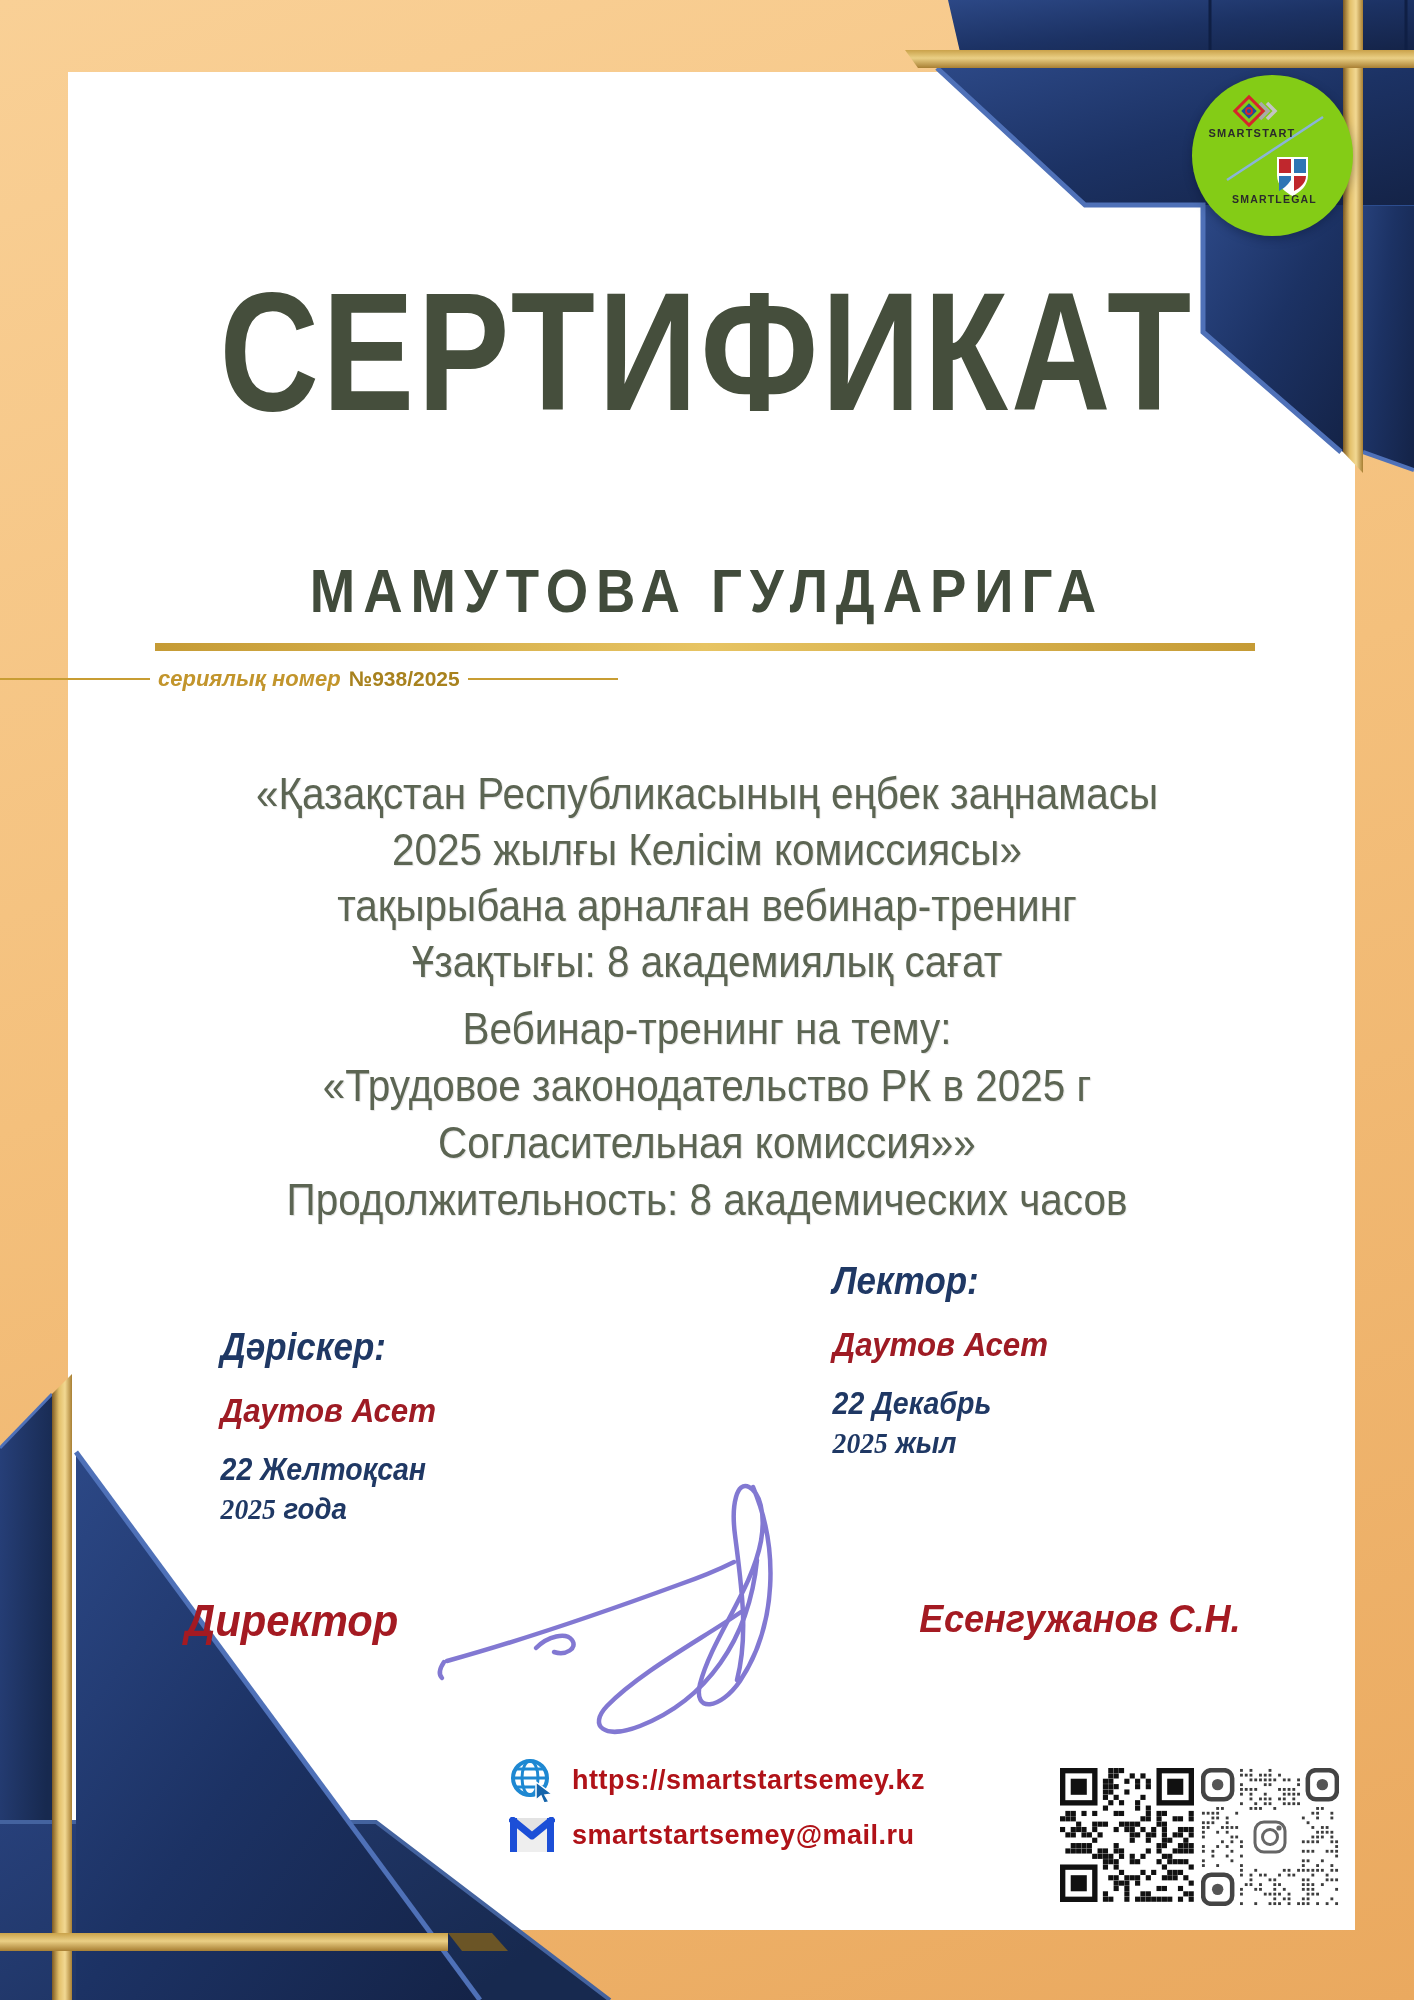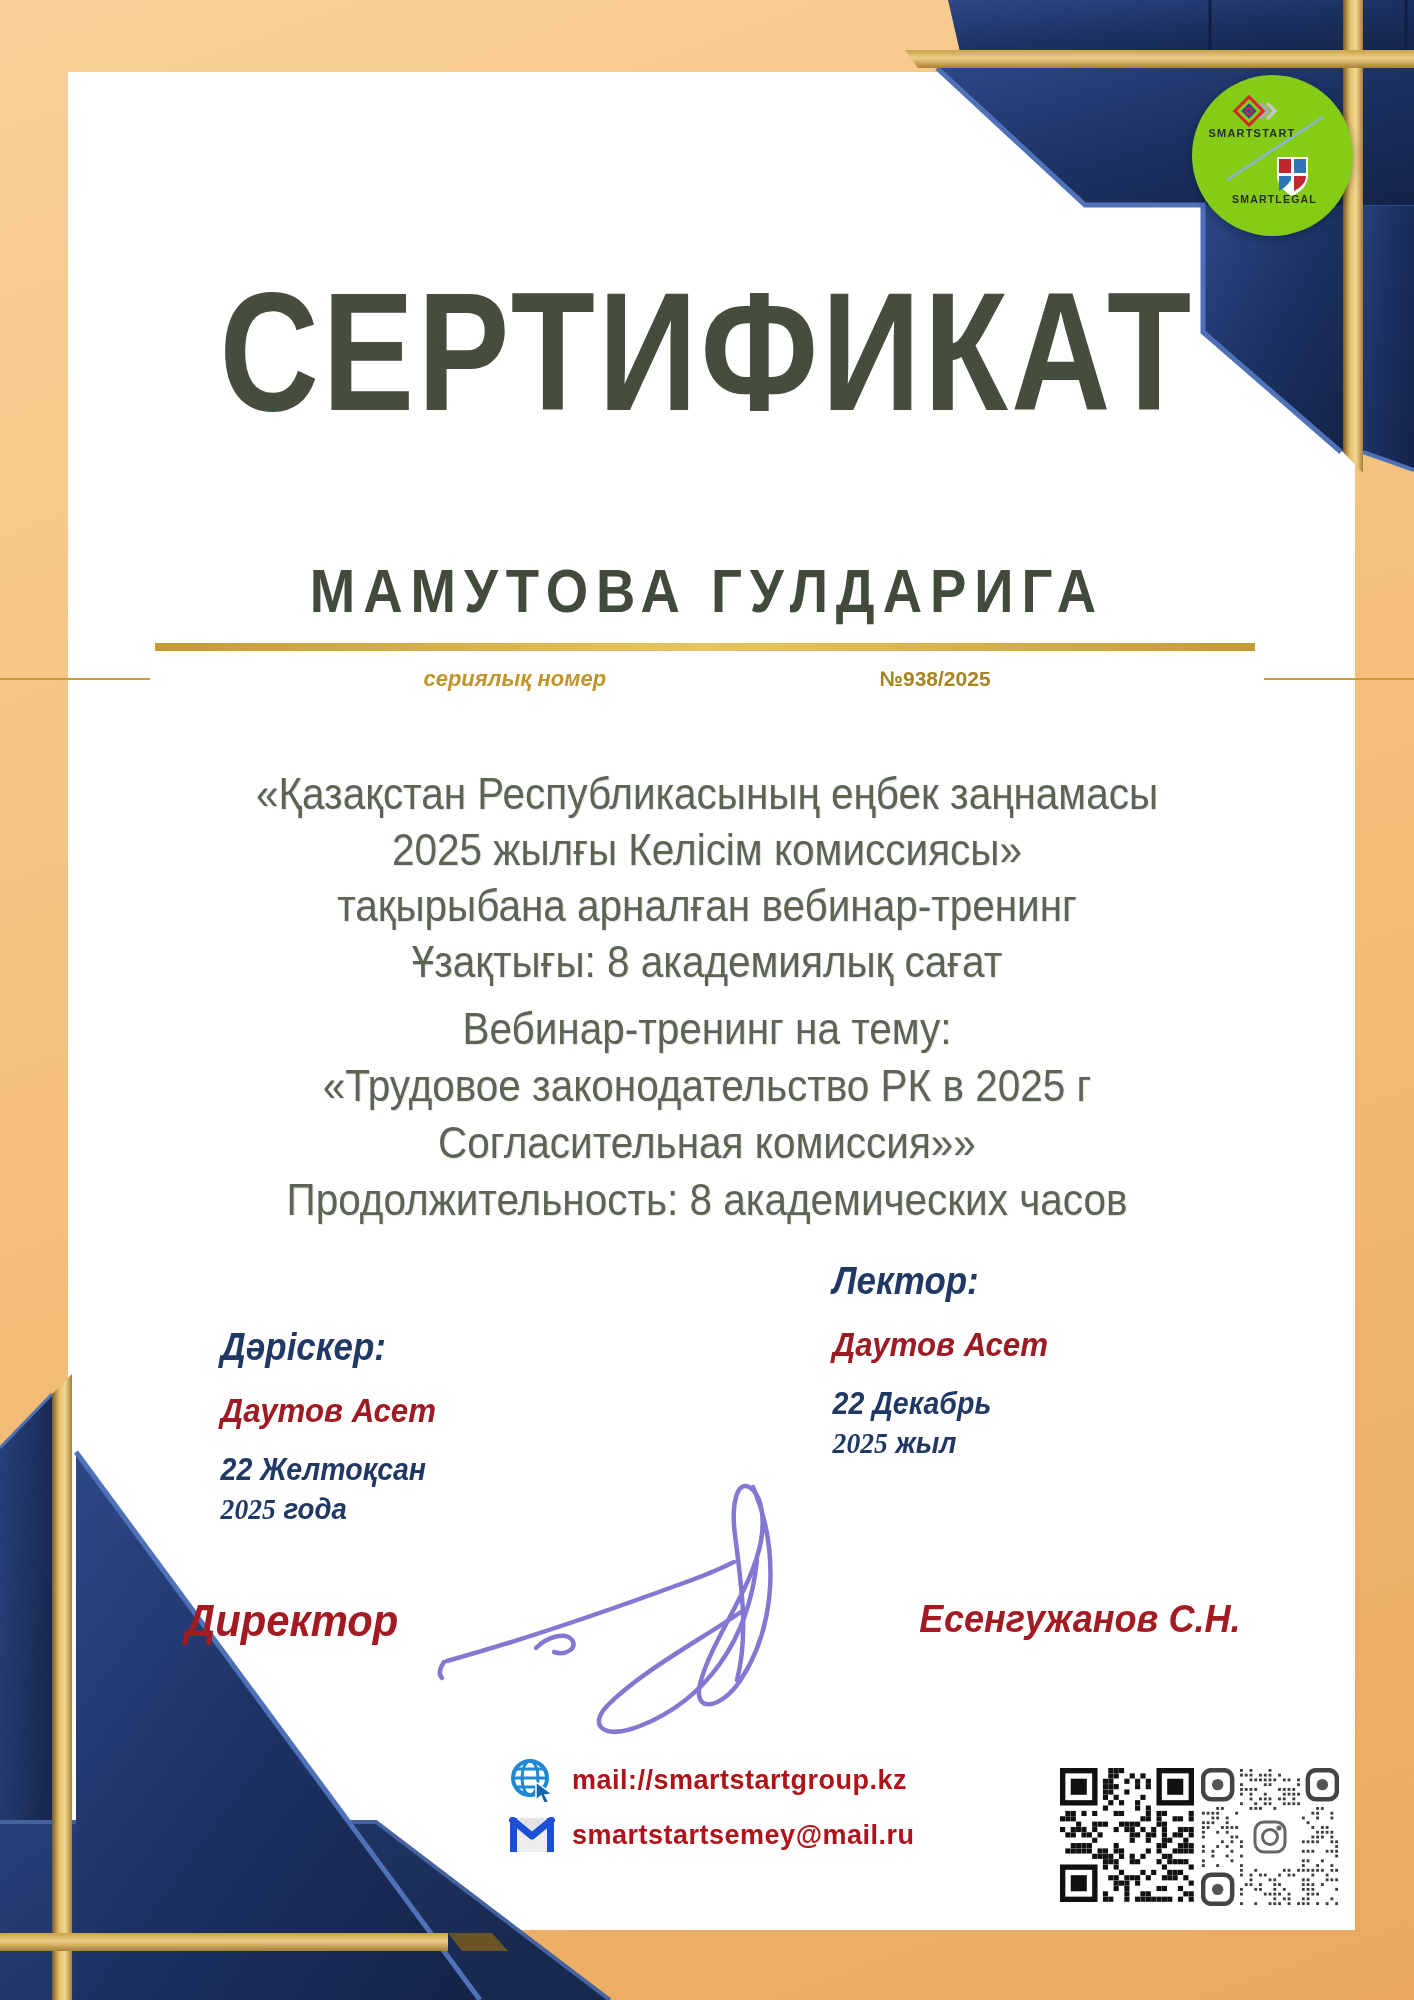--- a/index.html
+++ b/index.html
@@ -13,21 +13,21 @@
   
   .cert-title{left:0;right:0;top:268px;text-align:center;font-weight:700;
     font-size:168px;line-height:1;color:#454e3c;letter-spacing:4px;
     transform:scaleX(0.82);}
   .cert-name{left:0;right:0;top:560px;text-align:center;font-weight:700;
     font-size:62px;line-height:1;color:#414b3b;letter-spacing:9px;
     transform:scaleX(0.88);}
   .gold-line{left:155px;top:643px;width:1100px;height:8px;
     background:linear-gradient(90deg,#c59b35,#e7c463,#c59b35);}
   .serial-row{left:0;right:0;top:666px;display:flex;align-items:center;
-    justify-content:space-between;gap:8px;}
+    justify-content:flex-start;gap:8px;}
   .serial-dash{width:150px;height:2px;background:#c89d33;}
   .serial-label{font-style:italic;font-weight:700;font-size:22px;color:#c2952c;}
   .serial-number{font-family:Liberation Sans, sans-serif;
     font-weight:700;font-size:21px;color:#a8821e;}
 
   
   .kz-block{left:0;right:0;top:766px;text-align:center;color:#5c6553;
     font-size:44px;line-height:56px;font-weight:400;transform:scaleX(0.92);
     text-shadow:1px 1px 1px rgba(0,0,0,0.12);}
   .ru-block{left:0;right:0;top:1000px;text-align:center;color:#5c6553;
@@ -220,21 +220,21 @@
     <span class="c-icon">
       <svg width="48" height="48" viewBox="0 0 48 48">
         <circle cx="22" cy="22" r="17" fill="none" stroke="#1e88d2" stroke-width="4"></circle>
         <ellipse cx="22" cy="22" rx="8" ry="17" fill="none" stroke="#1e88d2" stroke-width="3"></ellipse>
         <line x1="5" y1="22" x2="39" y2="22" stroke="#1e88d2" stroke-width="3"></line>
         <line x1="7" y1="13" x2="37" y2="13" stroke="#1e88d2" stroke-width="3"></line>
         <line x1="7" y1="31" x2="37" y2="31" stroke="#1e88d2" stroke-width="3"></line>
         <polygon points="28,26 44,38 37,39 41,46 36,47 33,40 28,44" fill="#1565ab" stroke="#ffffff" stroke-width="1.5"></polygon>
       </svg>
     </span>
-    <span class="c-text">mail://smartstartgroup.kz</span>
+    <span class="c-text">https://smartstartsemey.kz</span>
   </div>
   <div class="c-row">
     <span class="c-icon">
       <svg width="46" height="36" viewBox="0 0 46 36">
         <rect x="1" y="1" width="44" height="34" rx="3" fill="#eeeeee"></rect>
         <path d="M1 4 L23 22 L45 4 L45 1 L1 1 Z" fill="#e3e3e3"></path>
         <path d="M1 1 L23 19 L45 1" fill="none" stroke="#1c4fd7" stroke-width="7" stroke-linejoin="round"></path>
         <rect x="1" y="1" width="7" height="34" fill="#1c4fd7"></rect>
         <rect x="38" y="1" width="7" height="34" fill="#1c4fd7"></rect>
       </svg>

